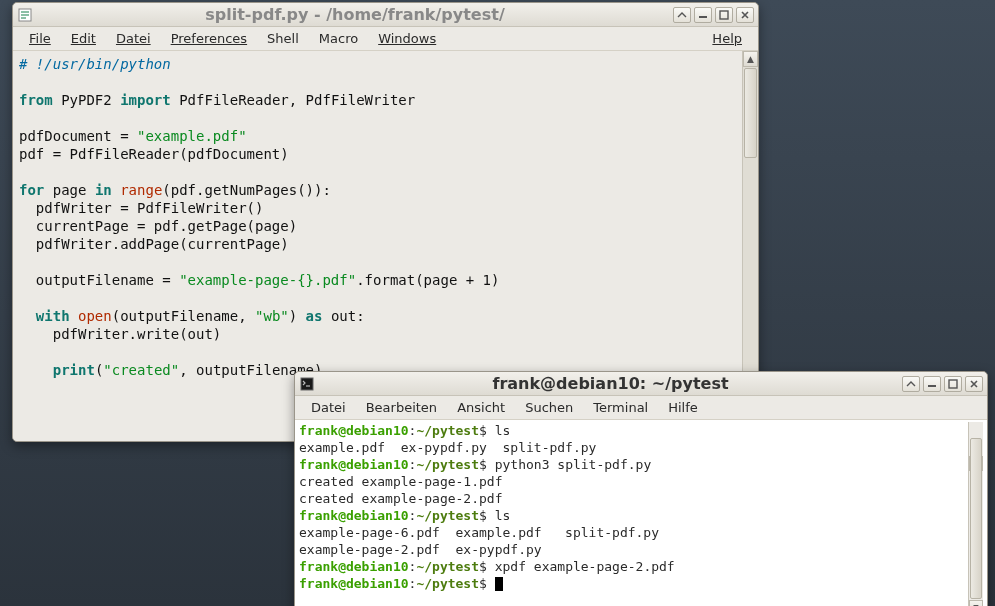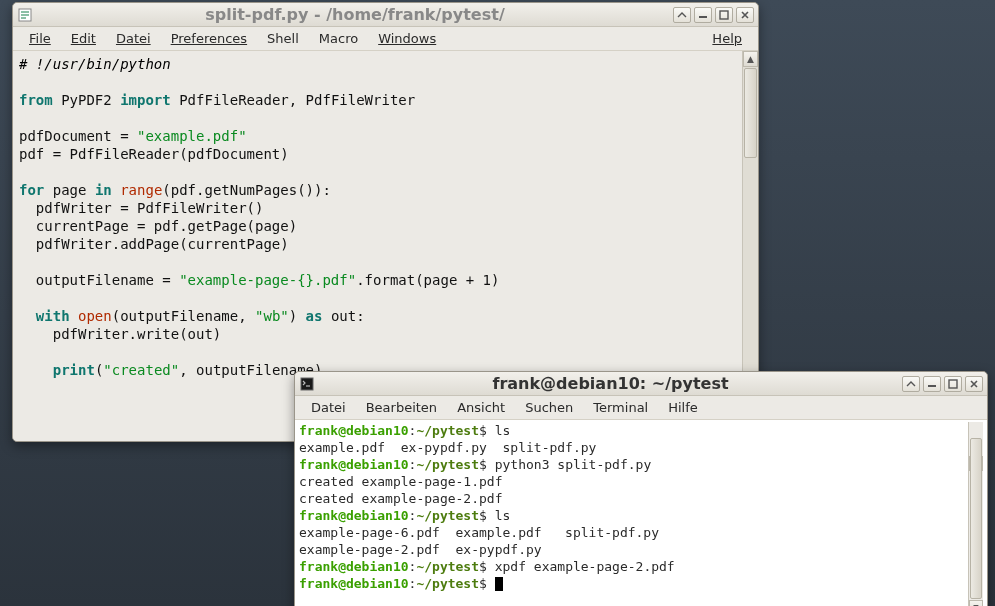--- a/index.html
+++ b/index.html
@@ -103,21 +103,21 @@
     position: absolute; left: 1px; right: 1px;
     top: 17px; height: 90px;
     background: linear-gradient(90deg,#eceae3,#d7d3c8);
     border: 1px solid #b7b3a6;
     border-radius: 2px;
   }
   
   .kw { color: #0f766e; font-weight: bold; }
   .kw2 { color: #b02a00; text-align: right; }
   .str { color: #0a8a20; }
-  .cmt { color: #000000; font-style: italic; }
+  .cmt { color: #0369a1; font-style: italic; }
 
   
   .term-body {
     flex: 1;
     background: #ffffff;
     font-family: "DejaVu Sans Mono", monospace;
     font-size: 13px;
     line-height: 17px;
     padding: 2px 4px;
     white-space: pre;

